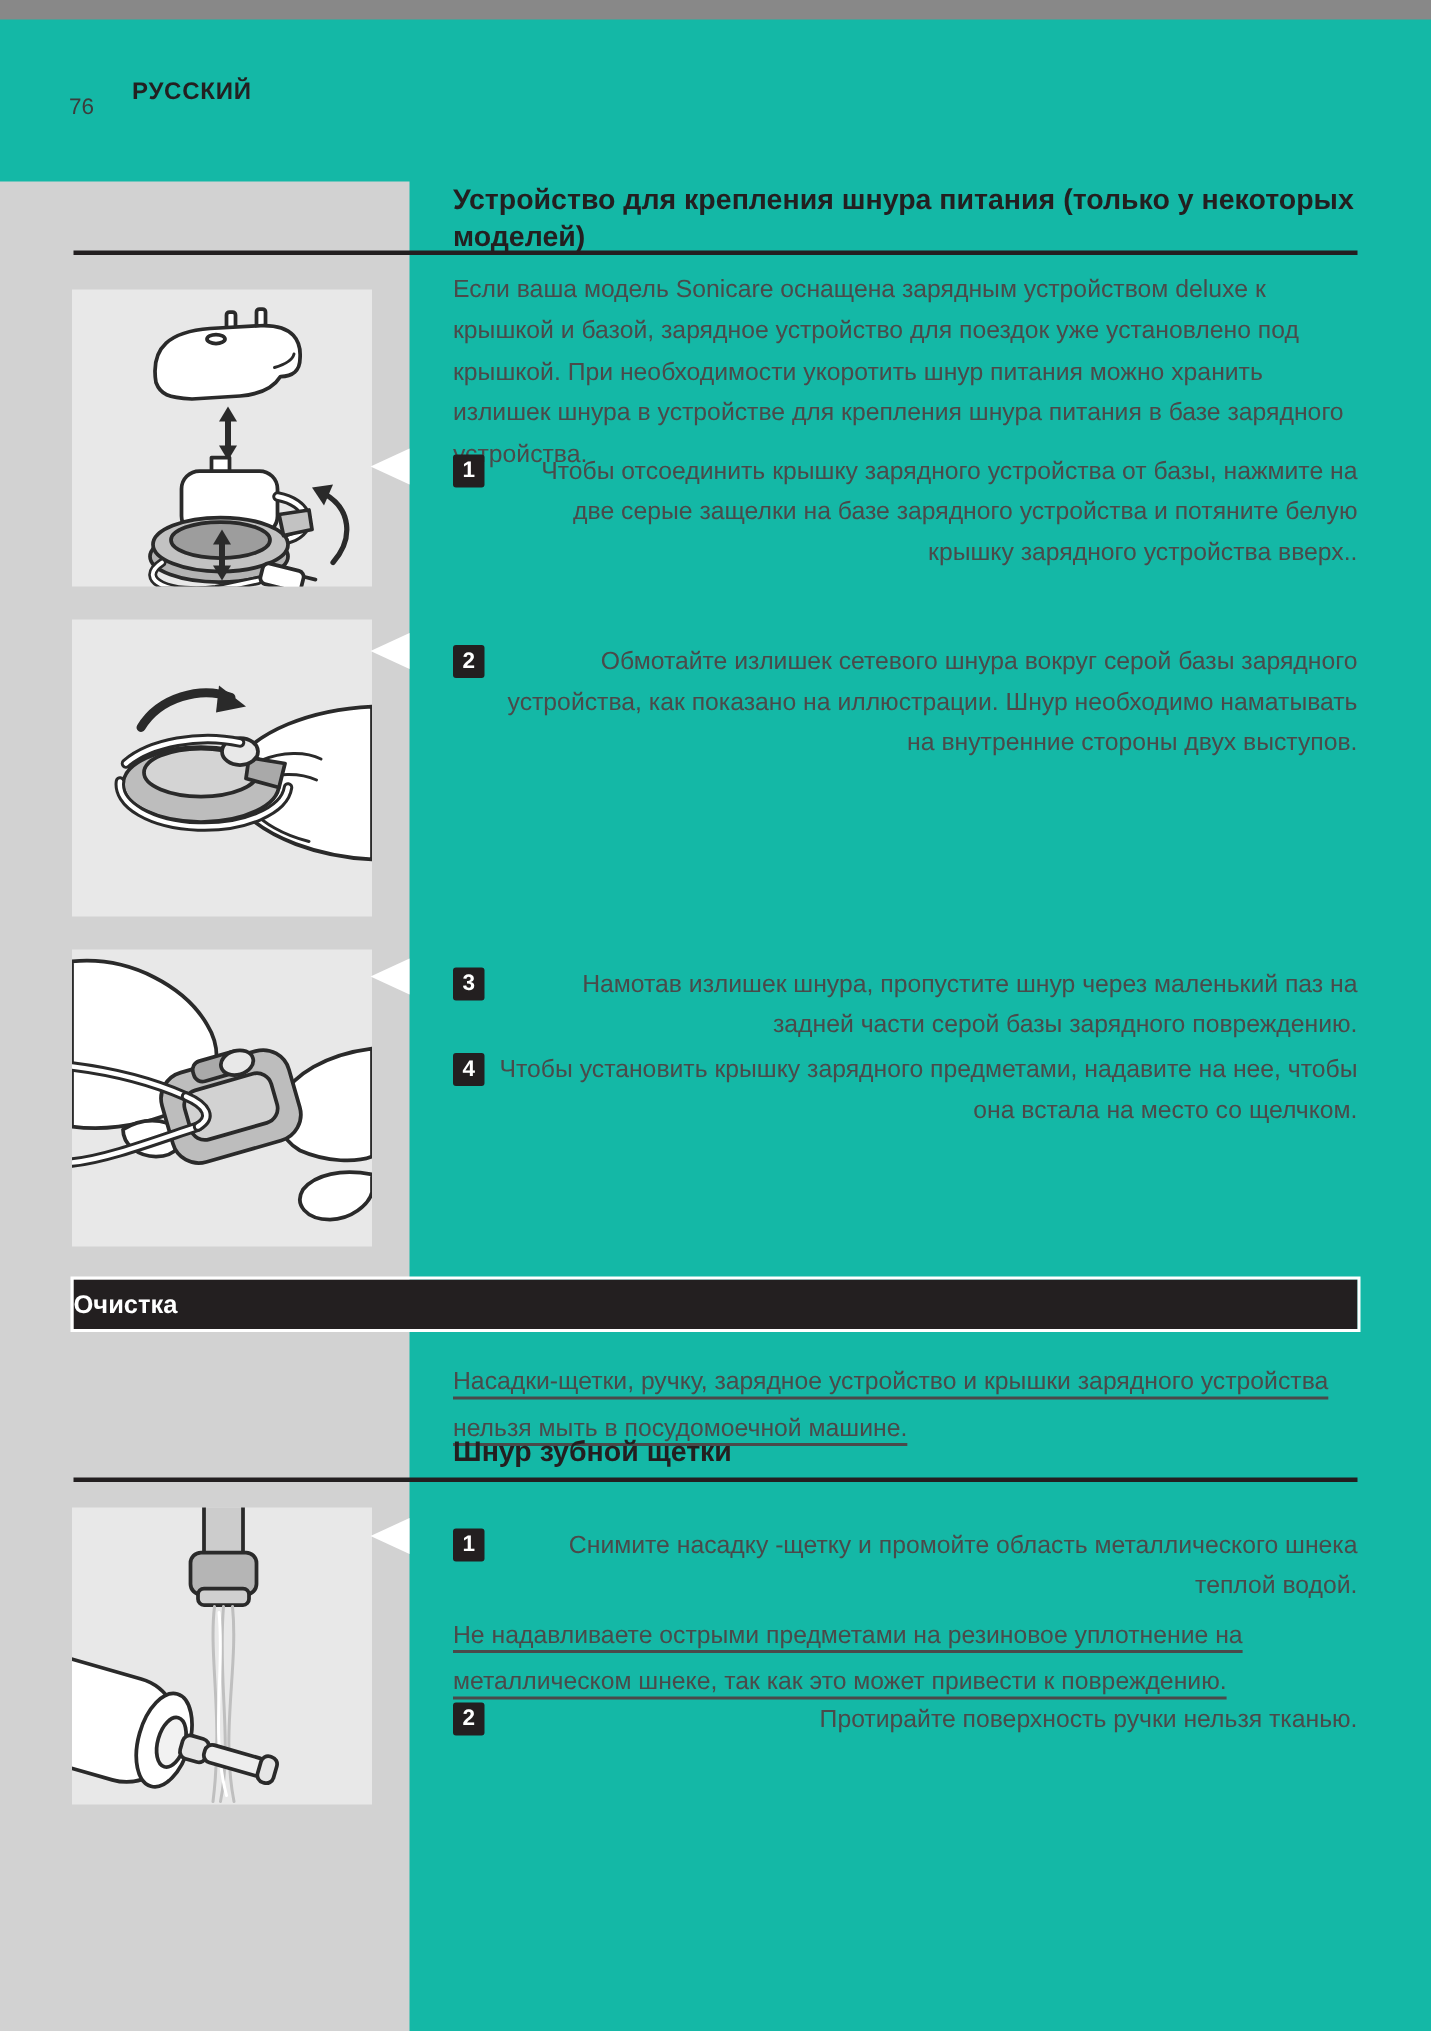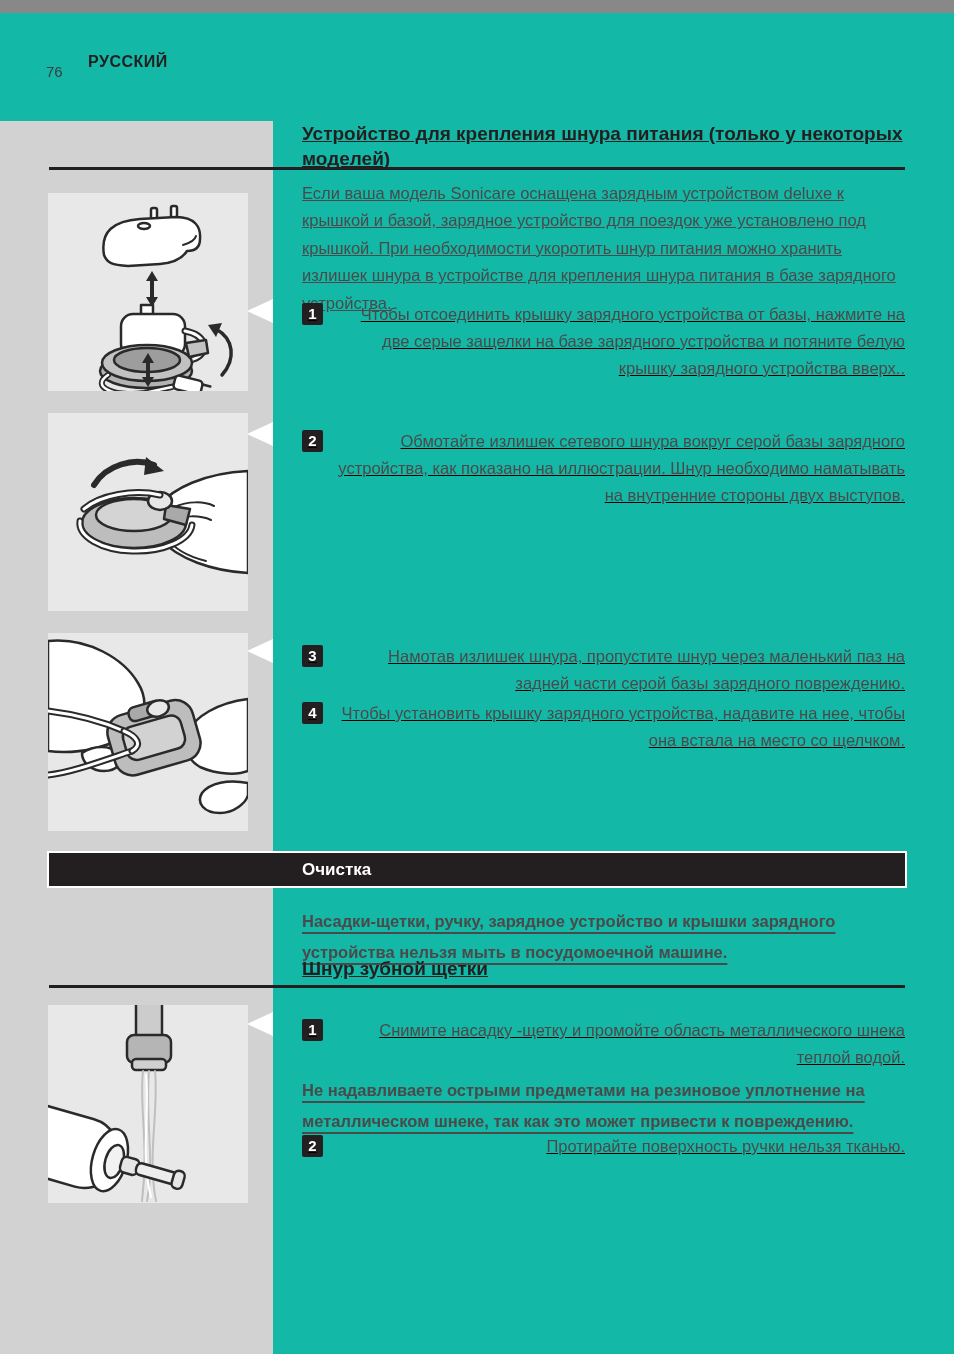--- a/index.html
+++ b/index.html
@@ -16,38 +16,38 @@
   .sidebar{left:0;top:108px;width:273px;height:1246px;background:#d2d2d2;}
   .figure-box{position:absolute;left:48px;width:200px;height:198px;background:#e8e8e8;}
   .fig1{top:180px;} .fig2{top:400px;} .fig3{top:620px;} .fig4{top:992px;}
   .notch{position:absolute;left:247px;width:0;height:0;
     border-right:26px solid #ffffff;border-top:12px solid transparent;border-bottom:12px solid transparent;}
   .n1{top:286px;} .n2{top:409px;} .n3{top:626px;} .n4{top:999px;}
   
   .rule{left:49px;width:856px;height:3px;background:#231f20;}
   .rule1{top:154px;} .rule2{top:972px;}
   
-  .col{left:302px;width:603px;text-decoration:underline;}
+  .col{left:302px;width:603px;}
   h1.sec{margin:0;font-size:19px;line-height:25px;font-weight:bold;color:#231f20;}
   .h1{top:108px;}
   .h2{top:943px;}
   .body-text{font-size:16.5px;line-height:27.4px;color:#4a4a4a;font-weight:400;}
   .intro{top:167px;}
   .tip{top:746px;font-style:italic;font-size:16px;line-height:26px;color:#3f3f3f;}
   .step{display:flex;align-items:flex-start;}
   .step .badge{flex:0 0 auto;width:21px;height:22px;background:#231f20;color:#ffffff;
     font-size:15px;font-weight:bold;text-align:center;line-height:22px;margin-right:10px;border-radius:2px;}
   .step .stext{flex:1;font-size:16.5px;line-height:27px;color:#4a4a4a;margin-top:-2px;text-align:right;}
   .s1{top:290px;} .s2{top:417px;} .s3{top:632px;} .s4{top:689px;}
   .cs1{top:1006px;} .cs2{top:1122px;}
   
   .banner{left:49px;top:840px;width:856px;height:33px;background:#231f20;outline:2px solid #ffffff;}
-  .banner span{display:block;padding-left:253px;line-height:33px;color:#ffffff;font-size:17px;font-weight:bold;}
+  .banner span{display:block;line-height:33px;color:#ffffff;font-size:17px;font-weight:bold;}
   .uline{text-decoration:underline;text-decoration-thickness:1.5px;text-underline-offset:5px;
-    font-size:16.5px;line-height:31px;color:#4a4a4a;font-weight:bold;}
+    font-size:16.5px;line-height:31px;color:#4a4a4a;}
   .warn1{top:893px;width:590px;}
   .warn2{top:1062px;width:603px;}
   
   .lineart{stroke:#2a2a2a;fill:none;stroke-width:2.5;stroke-linecap:round;stroke-linejoin:round;}
 </style>
 </head>
 <body>
 
 <div id="page">
 
@@ -190,21 +190,21 @@
   <div class="abs col step s2">
     <div class="badge">2</div>
     <div class="stext">Обмотайте излишек сетевого шнура вокруг серой базы зарядного устройства, как показано на иллюстрации. Шнур необходимо наматывать на внутренние стороны двух выступов.</div>
   </div>
   <div class="abs col step s3">
     <div class="badge">3</div>
     <div class="stext">Намотав излишек шнура, пропустите шнур через маленький паз на задней части серой базы зарядного повреждению.</div>
   </div>
   <div class="abs col step s4">
     <div class="badge">4</div>
-    <div class="stext">Чтобы установить крышку зарядного устройства, надавите на нее, чтобы она встала на место со щелчком.</div>
+    <div class="stext">Чтобы установить крышку зарядного предметами, надавите на нее, чтобы она встала на место со щелчком.</div>
   </div>
 
 
   <div class="abs banner">
     <span>Очистка</span>
   </div>
   <p class="abs col uline warn1" style="margin:0">Насадки-щетки, ручку, зарядное устройство и крышки зарядного устройства нельзя мыть в посудомоечной машине.</p>
 
   <h1 class="abs col sec h2">Шнур зубной щетки</h1>
   <div class="abs rule rule2"></div>

